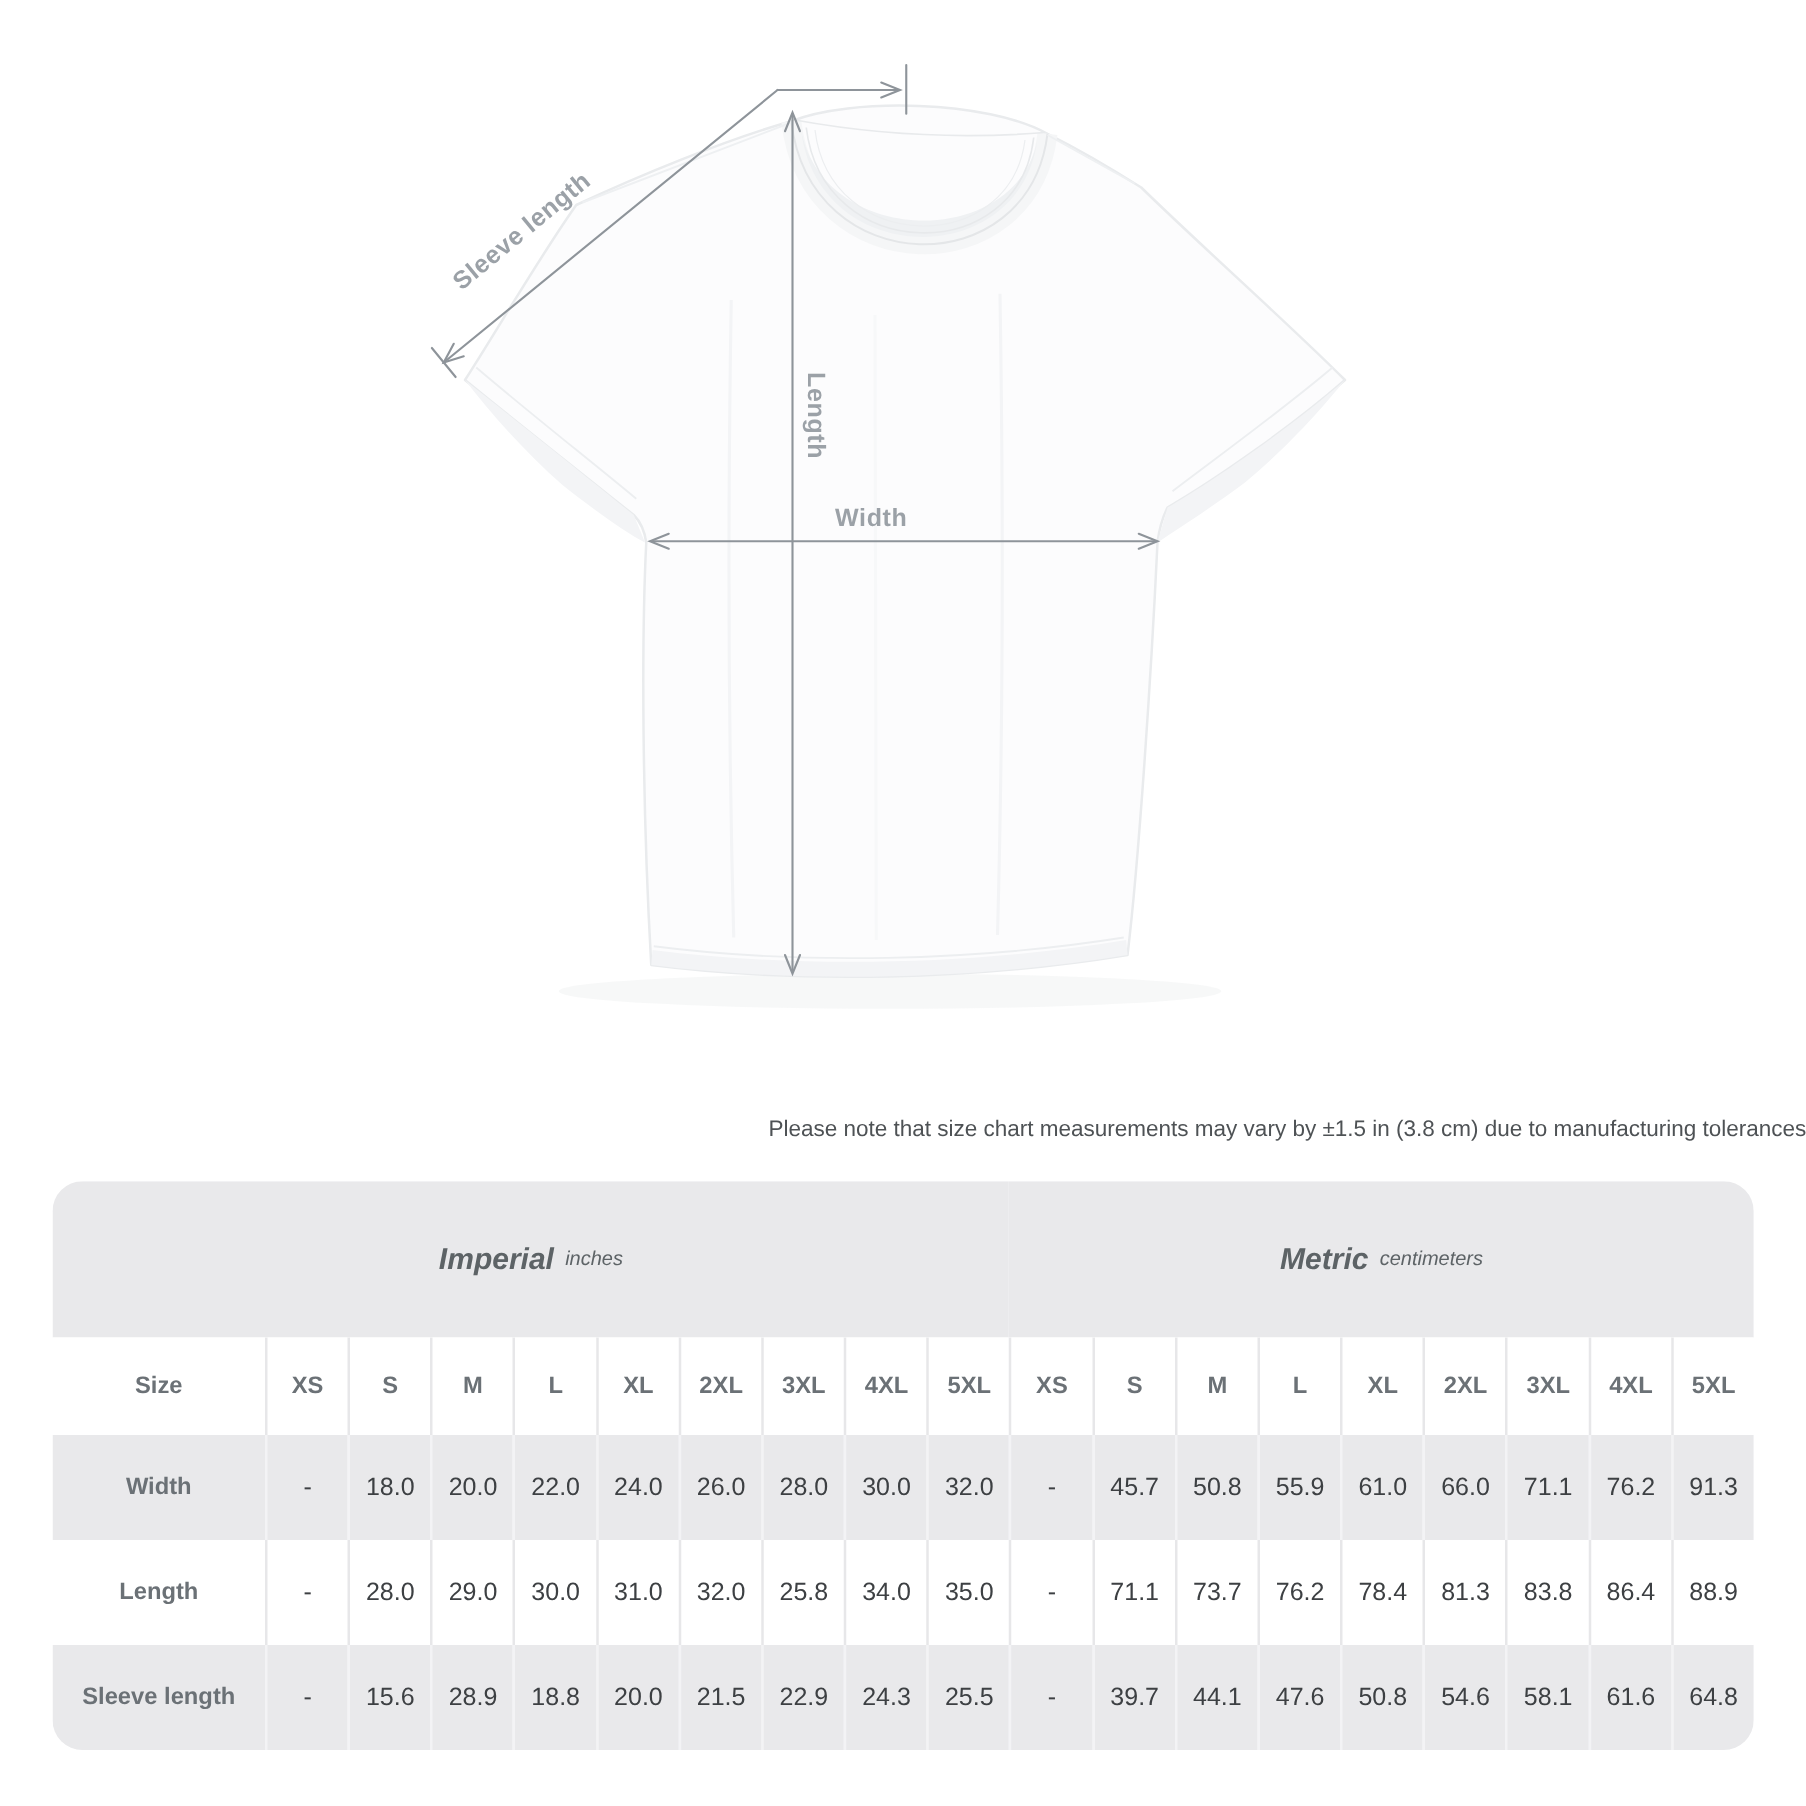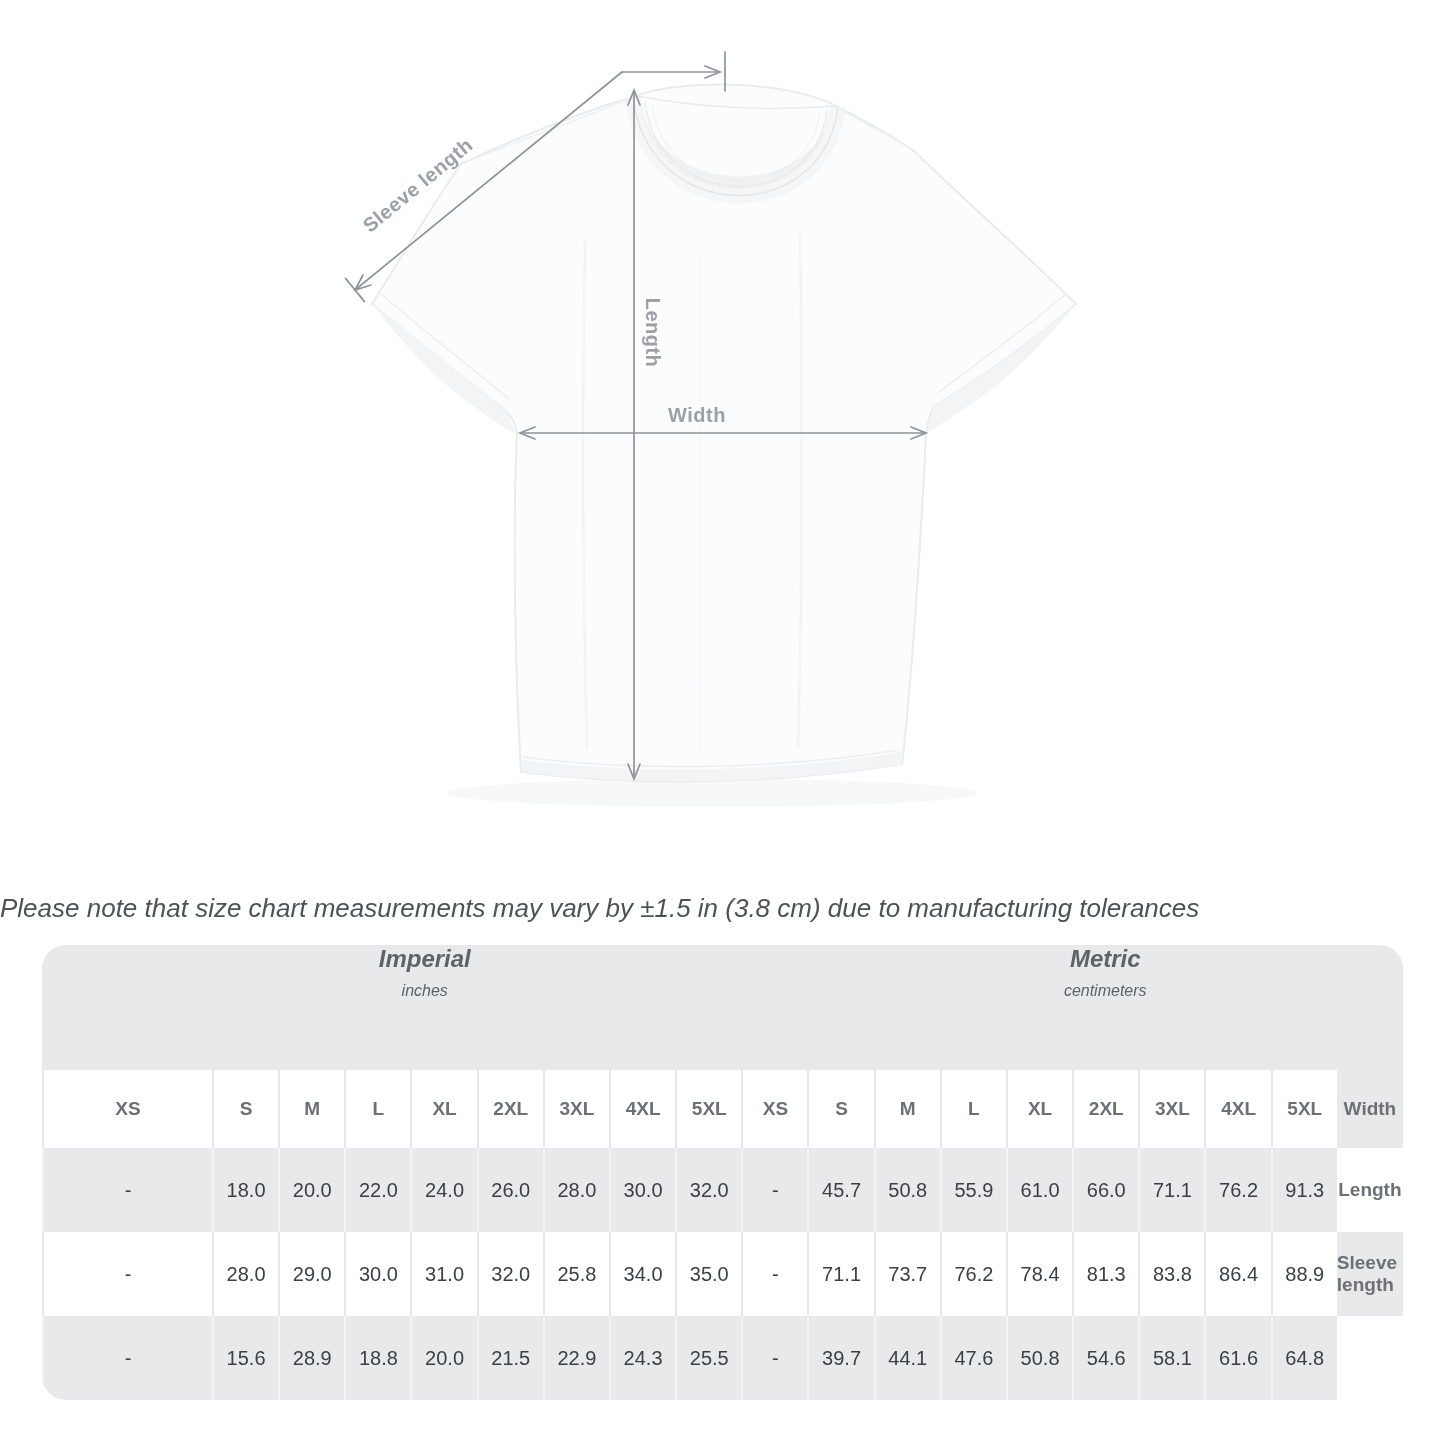--- a/index.html
+++ b/index.html
@@ -12,30 +12,30 @@
   .diagram svg { position:absolute; left:0; top:0; }
   .dim-label { position:absolute; font-weight:bold; font-size:20px; letter-spacing:.5px;
                color:#9ba1a7; text-align:center; }
   .lbl-sleeve { left:308px; top:174px; width:220px; transform:rotate(-39.5deg); }
   .lbl-length { left:592px; top:321px; width:120px; transform:rotate(90deg); }
   .lbl-width  { left:627px; top:404px; width:140px; }
 
   
   .title { position:absolute; left:0; top:846px; width:100%; text-align:center;
            font-size:31px; font-weight:bold; color:#2e3133; }
-  .note  { position:absolute; left:0; top:893px; width:100%; text-align:left;
-           font-style:italic; font-size:26px; color:#4e5255; }
+  .note  { position:absolute; left:0; top:893px; width:100%; text-align:right;
+           font-size:18px; color:#4e5255; }
 
   
   .size-table { position:absolute; left:42px; top:945px; width:1361px; height:455px;
                 display:grid; grid-template-columns:170px repeat(18, 1fr);
                 grid-template-rows:125px 78px 84px 84px 84px;
                 background:#fff; border-radius:24px; overflow:hidden; }
-  .t-group { background:#e9e9eb; display:flex; flex-direction:column; align-items:center;
-             gap:9px; }
+  .t-group { background:#e9e9eb; display:flex; flex-direction:row; align-items:center;
+             justify-content:center; gap:9px; }
   .t-group-title { font-size:24px; font-weight:bold; font-style:italic; color:#5d6366; }
   .t-group-sub   { font-size:16px; font-style:italic; color:#5d6366; }
   .t-cell { display:flex; align-items:center; justify-content:center; background:#fff; }
   .t-head { font-size:19px; font-weight:bold; color:#6b7176; }
   .t-label { font-size:19px; font-weight:bold; color:#6b7176; }
   .t-val { font-size:20px; color:#3d4043; }
   .t-sep { border-left:2px solid #e7e7e9; }
   .t-gray { background:#e9e9eb; }
   .t-gray.t-sep { border-left-color:#f3f3f5; }
 </style>
@@ -121,20 +121,21 @@
 
   <div class="size-table" id="size-table">
       <div class="t-group" style="grid-column: span 10;">
         <div class="t-group-title">Imperial</div>
         <div class="t-group-sub">inches</div>
       </div>
       <div class="t-group" style="grid-column: span 9;">
         <div class="t-group-title">Metric</div>
         <div class="t-group-sub">centimeters</div>
       </div>
+      <div class="t-cell t-head">Size</div>
       <div class="t-cell t-head t-sep">XS</div>
       <div class="t-cell t-head t-sep">S</div>
       <div class="t-cell t-head t-sep">M</div>
       <div class="t-cell t-head t-sep">L</div>
       <div class="t-cell t-head t-sep">XL</div>
       <div class="t-cell t-head t-sep">2XL</div>
       <div class="t-cell t-head t-sep">3XL</div>
       <div class="t-cell t-head t-sep">4XL</div>
       <div class="t-cell t-head t-sep">5XL</div>
       <div class="t-cell t-head t-sep">XS</div>

